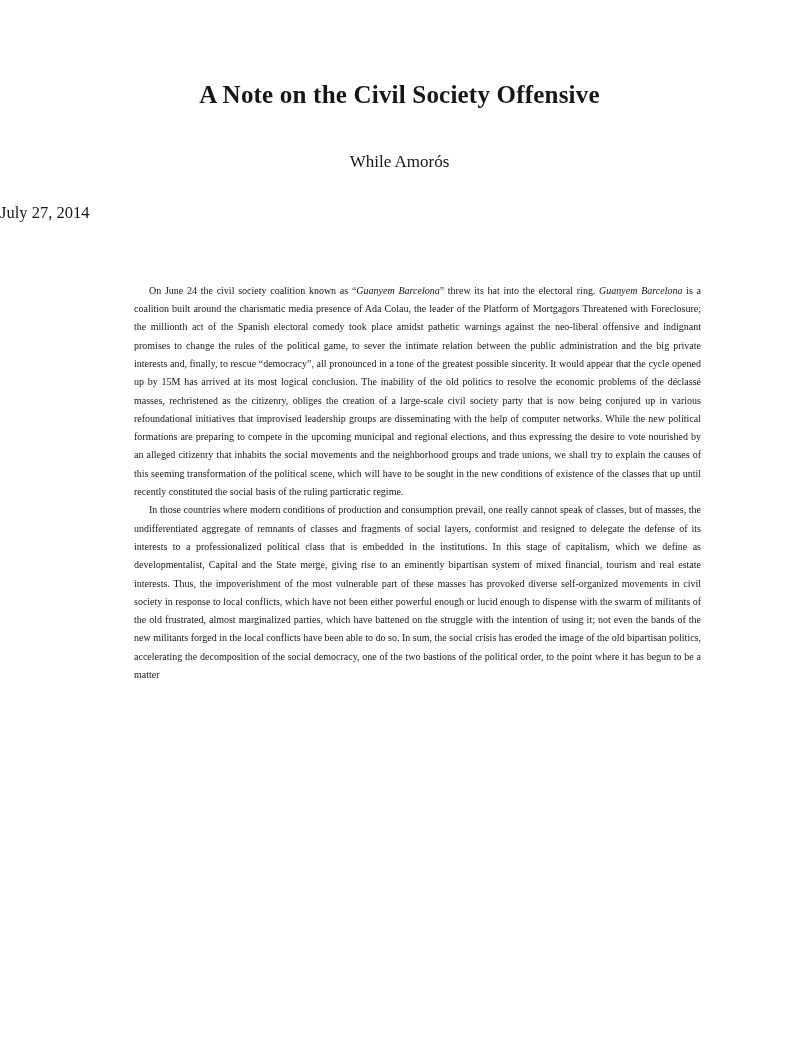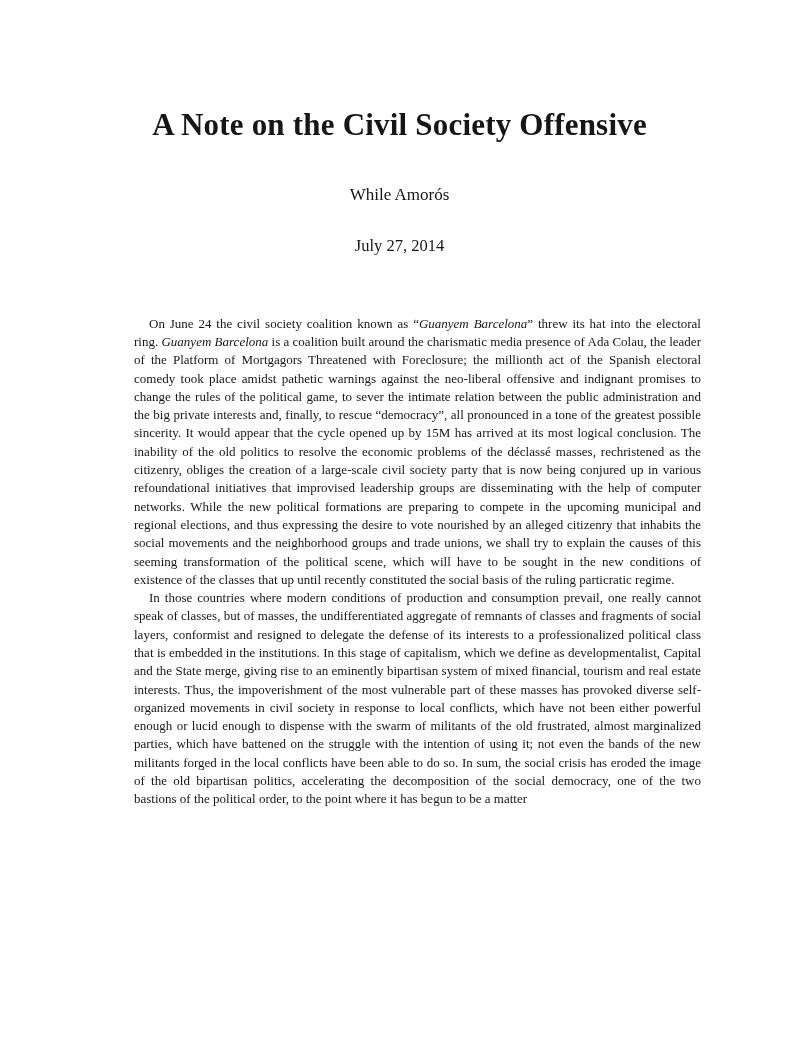--- a/index.html
+++ b/index.html
@@ -10,41 +10,40 @@
   .page {
     position: relative;
     width: 799px;
     height: 1064px;
     background: #ffffff;
     color: #161616;
     font-family: "Liberation Serif", "DejaVu Serif", serif;
     overflow: hidden;
   }
   .doc-title {
-    margin: 107px 0 0 0;
-    font-size: 31px;
+    margin: 81px 0 0 0;
+    font-size: 25px;
     line-height: 1.15;
     font-weight: bold;
     text-align: center;
     letter-spacing: 0.2px;
   }
   .doc-author {
     margin-top: 42px;
     font-size: 17px;
     text-align: center;
   }
   .doc-date {
     margin-top: 31px;
     font-size: 16.5px;
-    text-align: center;
   }
   .doc-body {
     margin: 59px 0 14px 134px;
     width: 567px;
-    font-size: 13px;
+    font-size: 10px;
     line-height: 18.3px;
     text-align: justify;
     hyphens: auto;
     -webkit-hyphens: auto;
   }
   .doc-body p.para {
     margin: 0;
     padding: 0;
     text-indent: 15px;
   }

